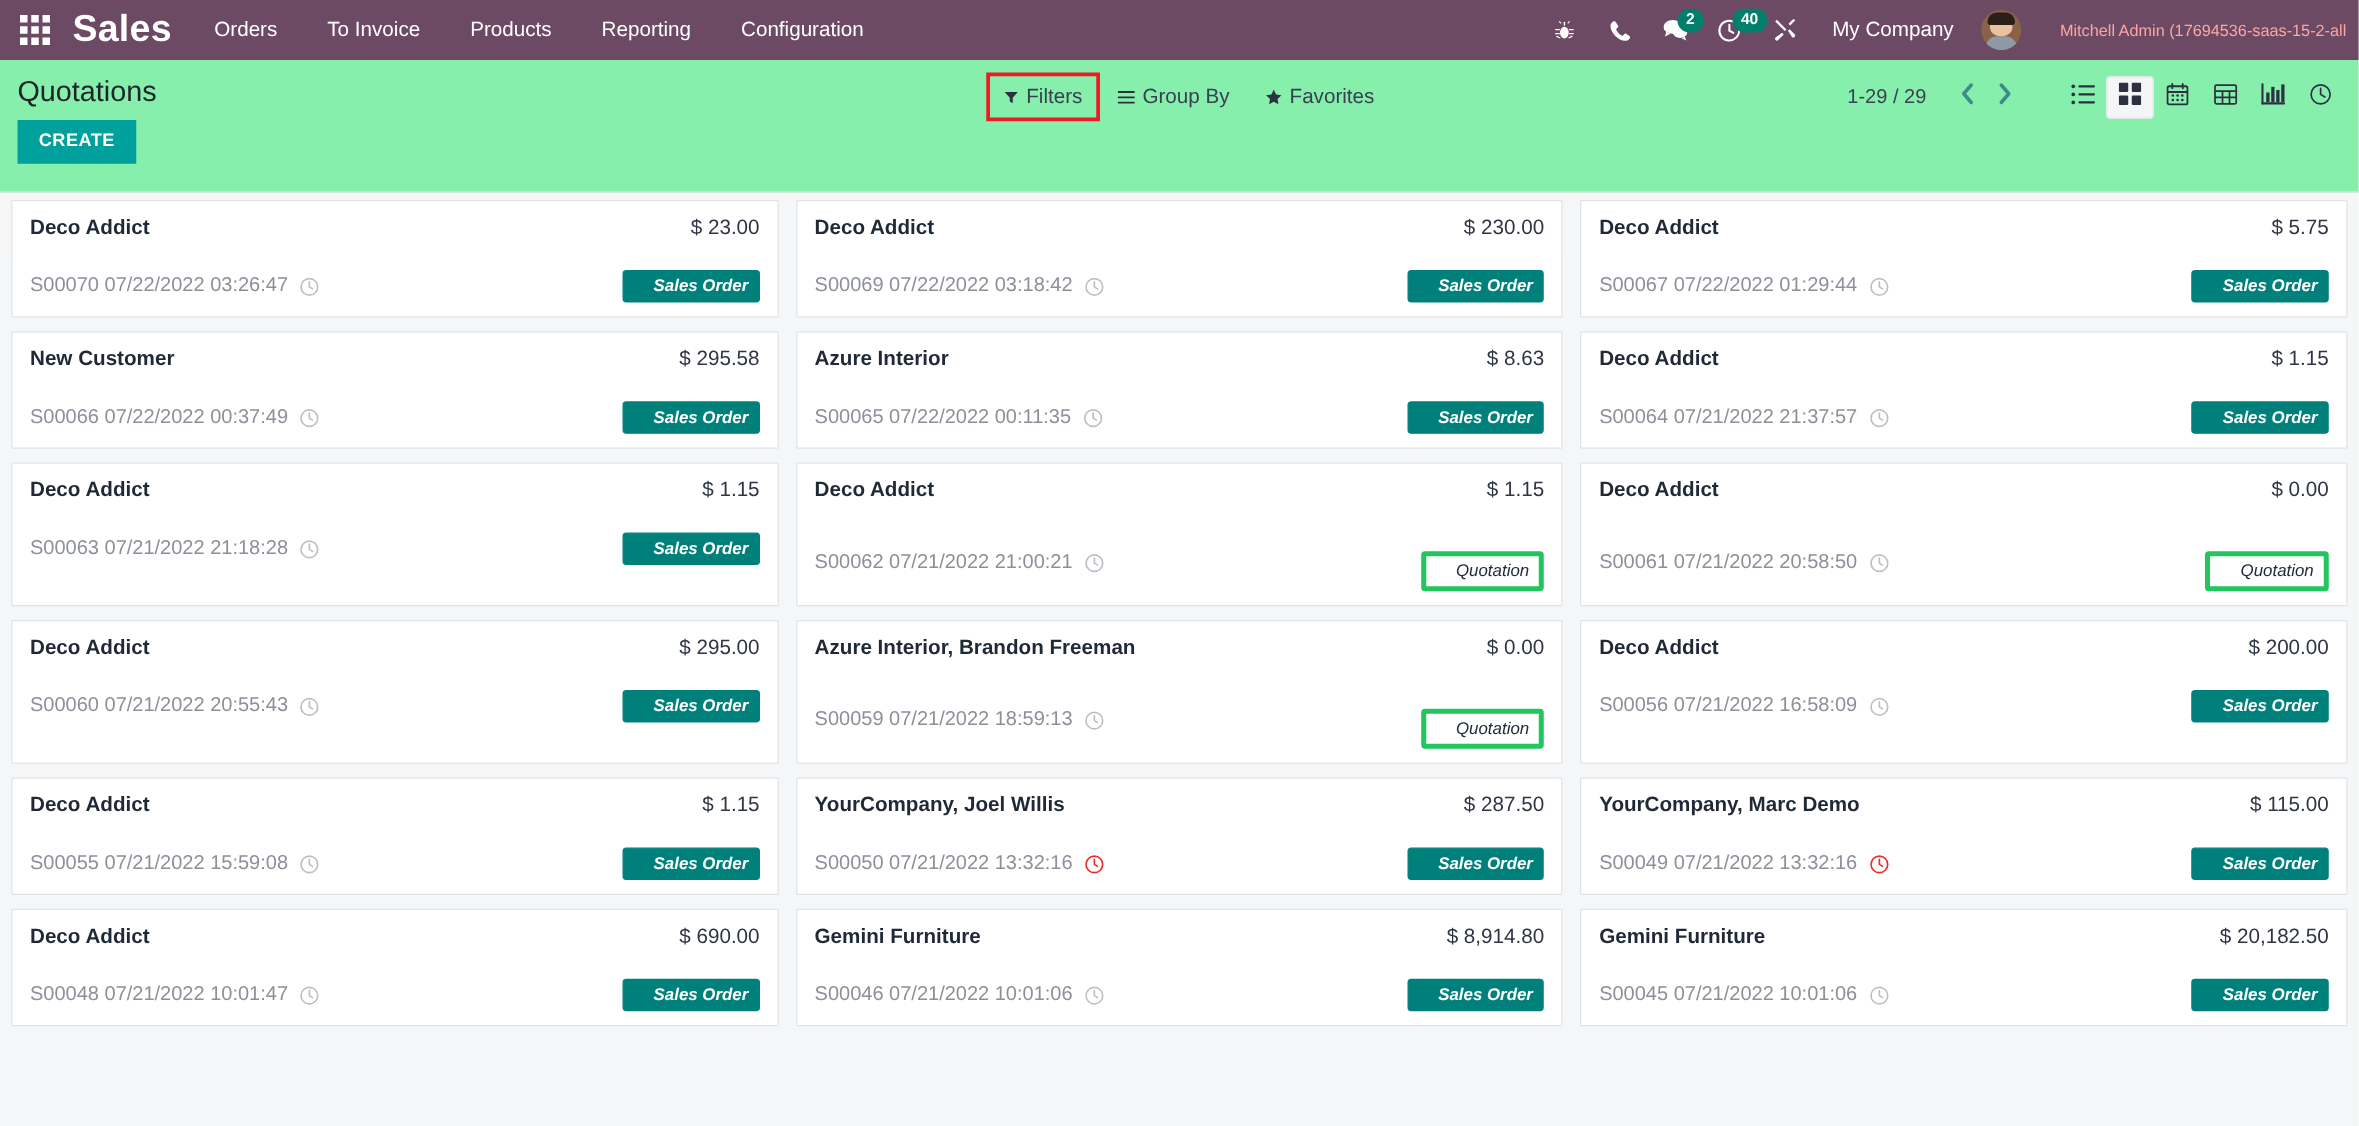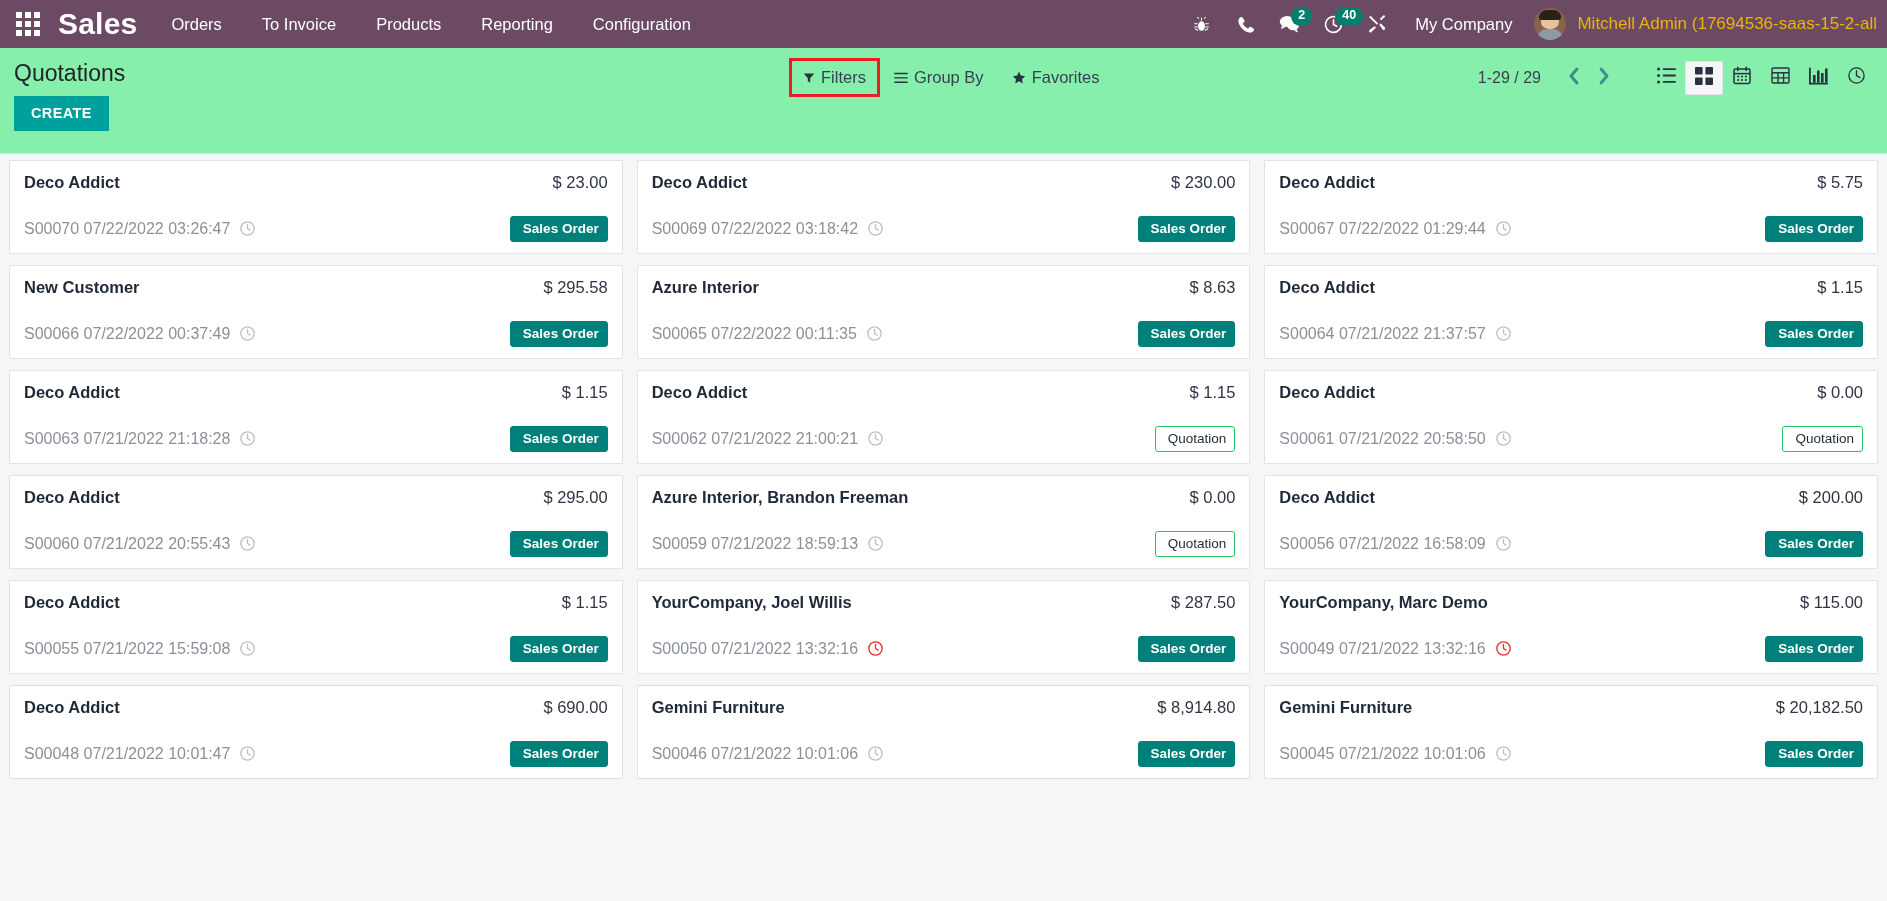--- a/index.html
+++ b/index.html
@@ -100,21 +100,21 @@
     width: 22px; height: 10px;
     border-radius: 11px 11px 4px 4px;
     background: #2b2018;
   }
   .avatar .body {
     position: absolute; left: 3px; bottom: 0;
     width: 26px; height: 11px;
     border-radius: 10px 10px 0 0;
     background: #8d9aa4;
   }
-  .user-name { font-size: 17px; color: #eab308; }
+  .user-name { font-size: 13px; color: #fca5a5; margin-left: 20px; }
 
   
   .control-panel {
     background: #86efac;
     border-bottom: 1px solid #dfdfdf;
     position: relative;
     height: 106px;
   }
   .cp-left {
     position: absolute; left: 0; top: 0;
@@ -296,47 +296,49 @@
   }
   .k-bottom {
     display: flex;
     align-items: center;
     justify-content: space-between;
   }
   .k-ref {
     font-size: 16px;
     color: #8b9099;
     display: flex;
-    align-items: flex-start;
+    align-items: flex-end;
     gap: 9px;
     white-space: nowrap;
     overflow: hidden;
   }
   .k-clock { display: flex; align-items: center; flex: 0 0 auto; }
   .k-clock.grey { color: #bcc0c6; }
   .k-clock.red { color: #ea2e2e; }
   .k-state {
     font-size: 13.5px;
     font-weight: bold;
-    padding: 4px 8px 5px 12px;
+    padding: 4px 8px 5px 24px;
     border-radius: 3px;
     white-space: nowrap;
     flex: 0 0 auto;
+    font-style: italic;
   }
   .k-state.sale {
     background: #00807b;
     color: #ffffff;
     border: 1px solid #00807b;
   }
   .k-state.draft {
     background: #ffffff;
     color: #1f2937;
-    border: 1px solid #22c55e;
+    border: 4px solid #22c55e;
     font-weight: normal;
     font-size: 13.5px;
+    margin-top: 15px;
   }
 </style>
 </head>
 <body>
 
 <div class="navbar">
 
   <div class="apps-grid">
     <div class="apps-grid-inner">
       <i></i>

